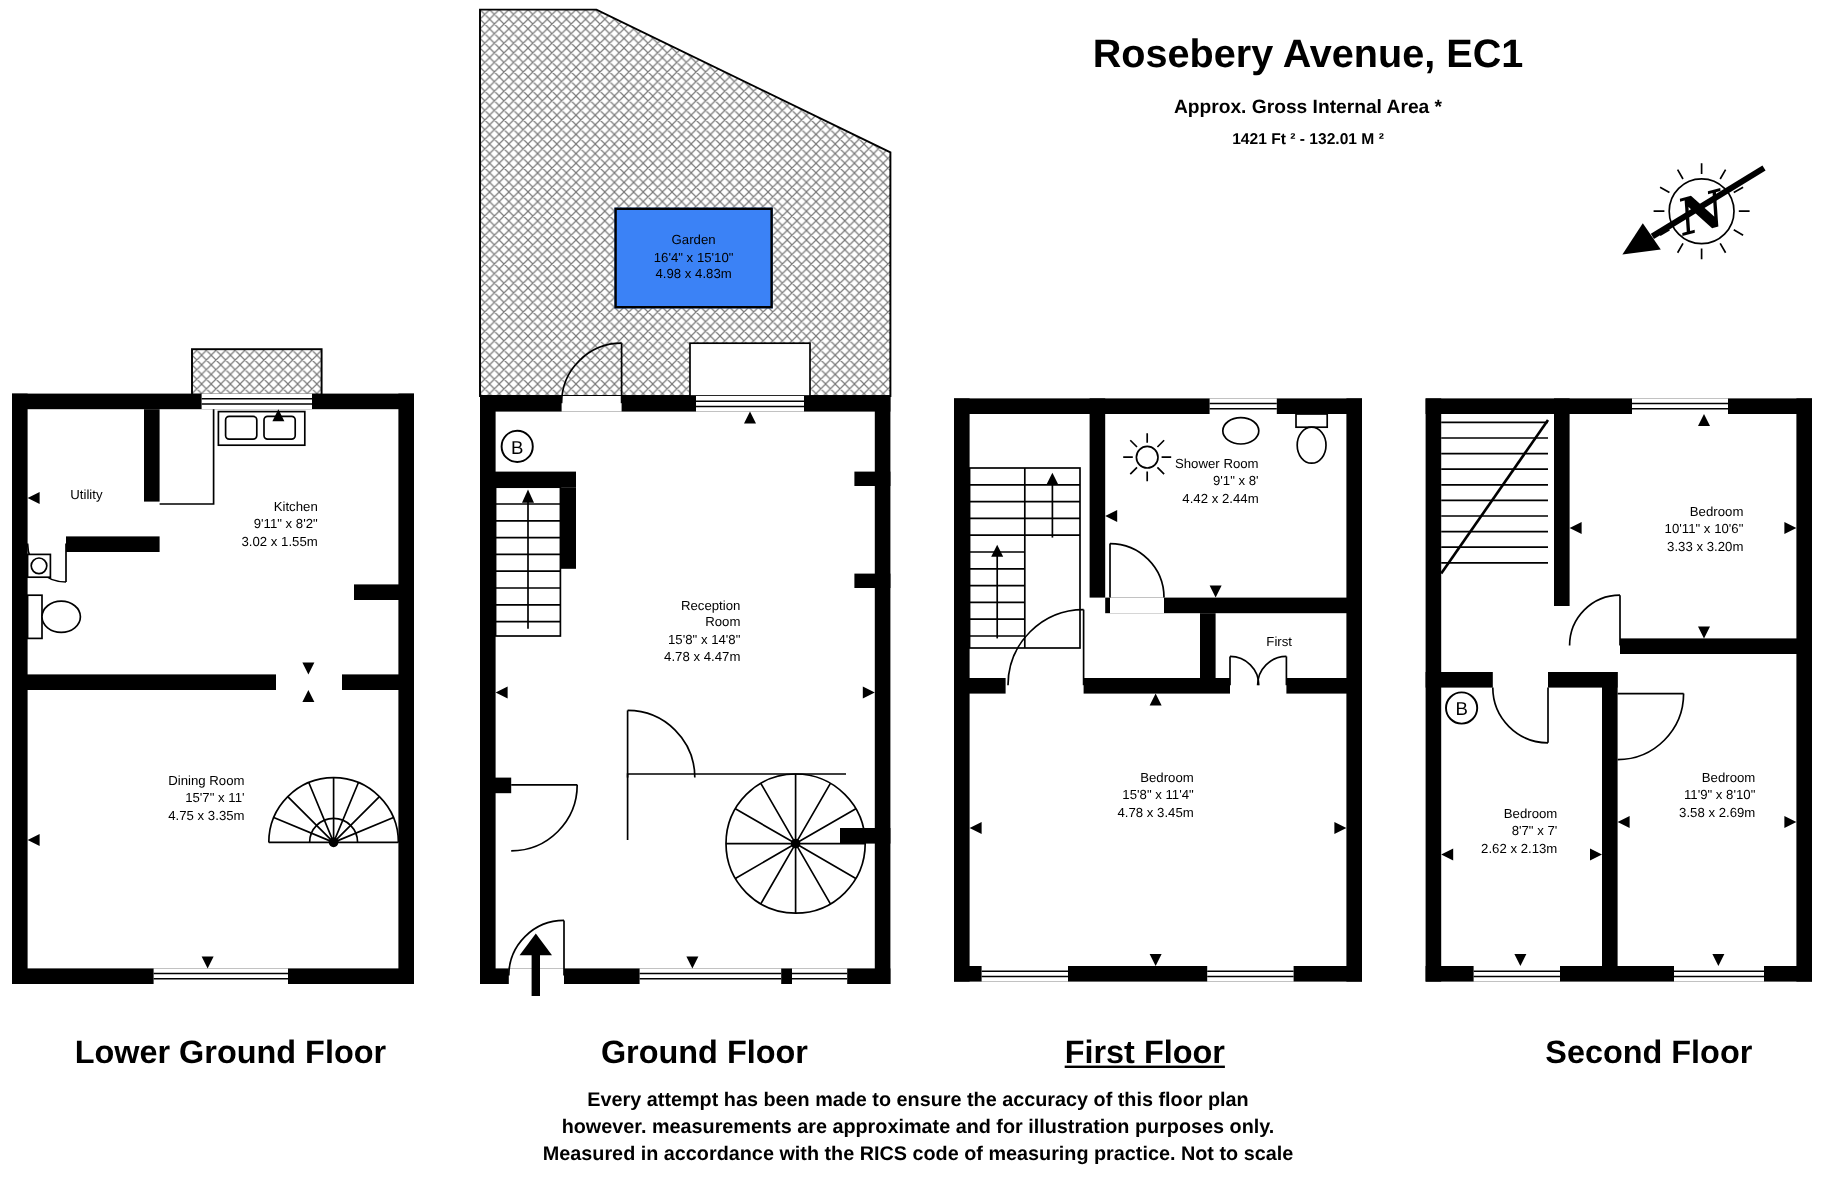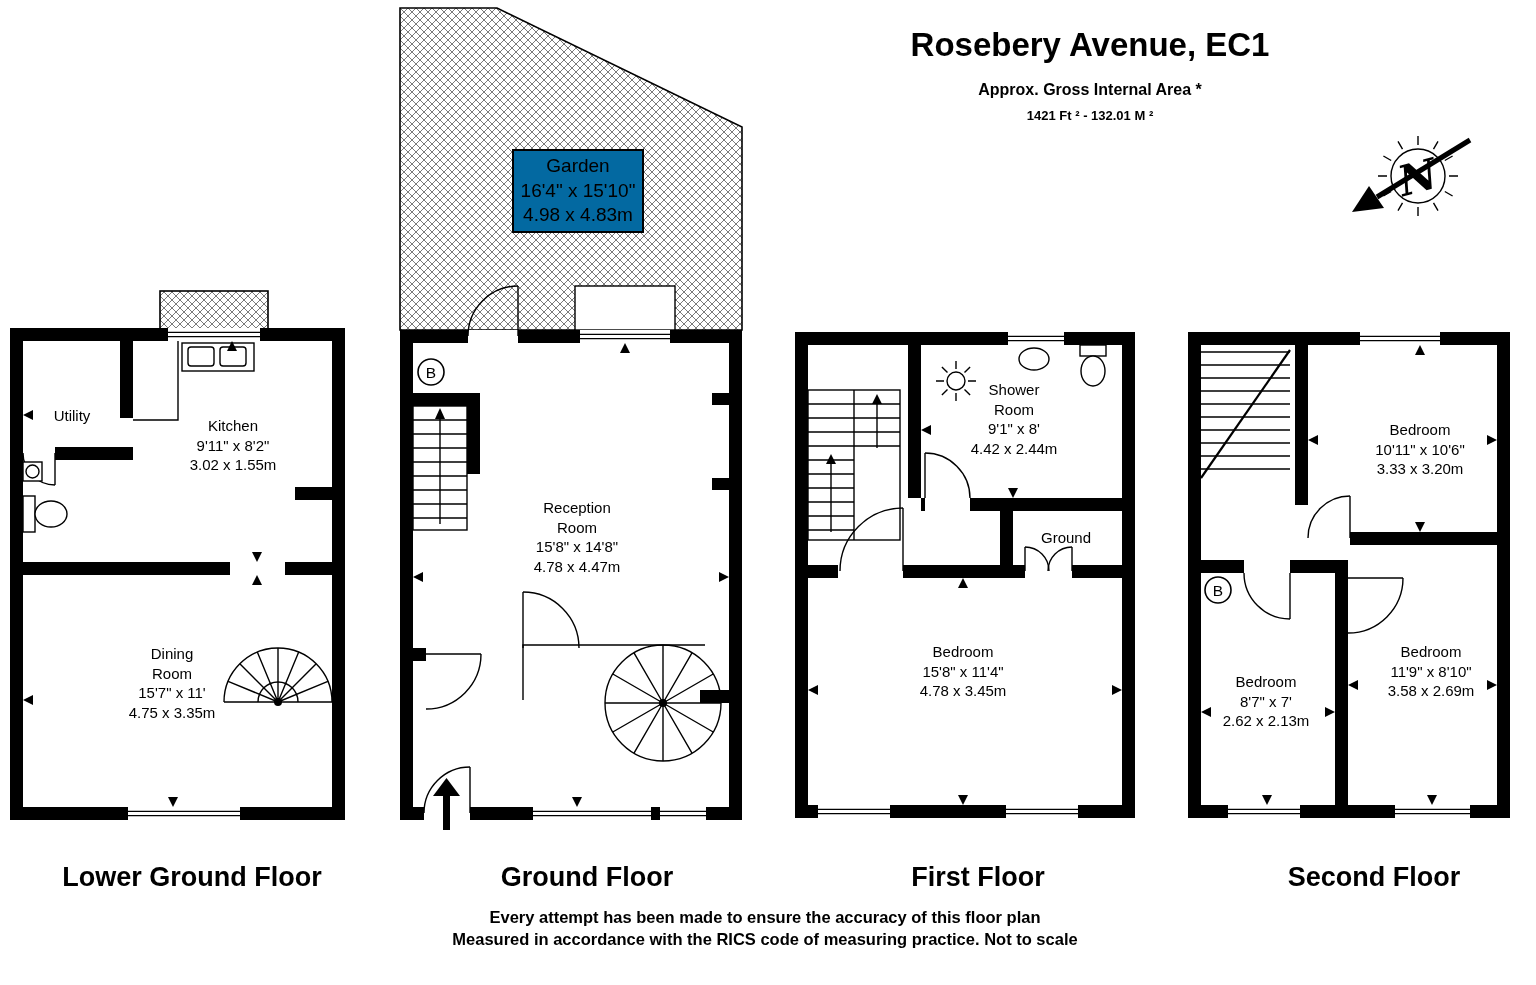--- a/index.html
+++ b/index.html
@@ -17,26 +17,26 @@
   .hatch{fill:url(#xh);stroke:#000;stroke-width:1.6;}
   .mcirc{fill:#fff;stroke:#000;stroke-width:1.6;}
   .mletter{font:15.5px "Liberation Sans",sans-serif;text-anchor:middle;fill:#000;}
   .compassN{font:italic bold 42px "DejaVu Serif",serif;text-anchor:middle;fill:#000;}
 
   
   .header-block{position:absolute;left:1090px;top:26px;transform:translateX(-50%);text-align:center;white-space:nowrap;}
   .hb-title{font-size:33px;font-weight:bold;margin-bottom:17px;}
   .hb-sub{font-size:16px;font-weight:bold;margin-bottom:9px;}
   .hb-area{font-size:13px;font-weight:bold;}
-  .room-label{position:absolute;transform:translateX(-50%);text-align:center;font-size:15px;line-height:1.31;}
+  .room-label{position:absolute;transform:translateX(-50%);text-align:right;font-size:11px;line-height:1.31;}
   .rname{max-width:80px;margin:0 auto;}
   .rdim{white-space:nowrap;}
-  .garden-box{position:absolute;left:512px;top:149px;width:128px;height:80px;background:#0369a1;border:2px solid #000;
+  .garden-box{position:absolute;left:512px;top:173px;width:128px;height:80px;background:#3b82f6;border:2px solid #000;
               display:flex;flex-direction:column;align-items:center;justify-content:center;
-              font-size:19px;line-height:1.31;text-align:center;}
+              font-size:11px;line-height:1.31;text-align:center;}
   .floor-caption{position:absolute;top:862px;transform:translateX(-50%);font-size:27px;font-weight:bold;white-space:nowrap;margin-left:12px;}
   .disclaimer{position:absolute;left:765px;top:906px;transform:translateX(-50%);text-align:center;
               font-size:16.5px;font-weight:bold;line-height:1.36;white-space:nowrap;}
   .logo{position:absolute;left:1300px;top:910px;color:#222b38;font-size:24px;letter-spacing:6px;line-height:1.33;white-space:nowrap;}
   .logo .amp{color:#d9917b;margin-right:8px;}
 </style>
 </head>
 <body>
 
 <div class="canvas">
@@ -346,21 +346,21 @@
     <div class="rdim">4.78 x 4.47m</div>
   </div>
 
   <div class="room-label" style="left:1014px;top:380px;">
     <div class="rname">Shower Room</div>
     <div class="rdim">9'1" x 8'</div>
     <div class="rdim">4.42 x 2.44m</div>
   </div>
 
   <div class="room-label" style="left:1066px;top:528px;">
-    <div class="rname">Ground</div>
+    <div class="rname">First</div>
   </div>
 
   <div class="room-label" style="left:963px;top:642px;">
     <div class="rname">Bedroom</div>
     <div class="rdim">15'8" x 11'4"</div>
     <div class="rdim">4.78 x 3.45m</div>
   </div>
 
   <div class="room-label" style="left:1420px;top:420px;">
     <div class="rname">Bedroom</div>
@@ -375,22 +375,23 @@
   </div>
 
   <div class="room-label" style="left:1431px;top:642px;">
     <div class="rname">Bedroom</div>
     <div class="rdim">11'9" x 8'10"</div>
     <div class="rdim">3.58 x 2.69m</div>
   </div>
 
   <div class="floor-caption" style="left:180px;">Lower Ground Floor</div>
   <div class="floor-caption" style="left:575px;">Ground Floor</div>
-  <div class="floor-caption" style="left:966px;">First Floor</div>
+  <div class="floor-caption" style="left:942px;text-decoration:underline;">First Floor</div>
   <div class="floor-caption" style="left:1362px;">Second Floor</div>
 
   <div class="disclaimer">
     <div>Every attempt has been made to ensure the accuracy of this floor plan</div>
+    <div>however. measurements are approximate and for illustration purposes only.</div>
     <div>Measured in accordance with the RICS code of measuring practice. Not to scale</div>
   </div>
 
 
 </div>
 
 </body></html>

